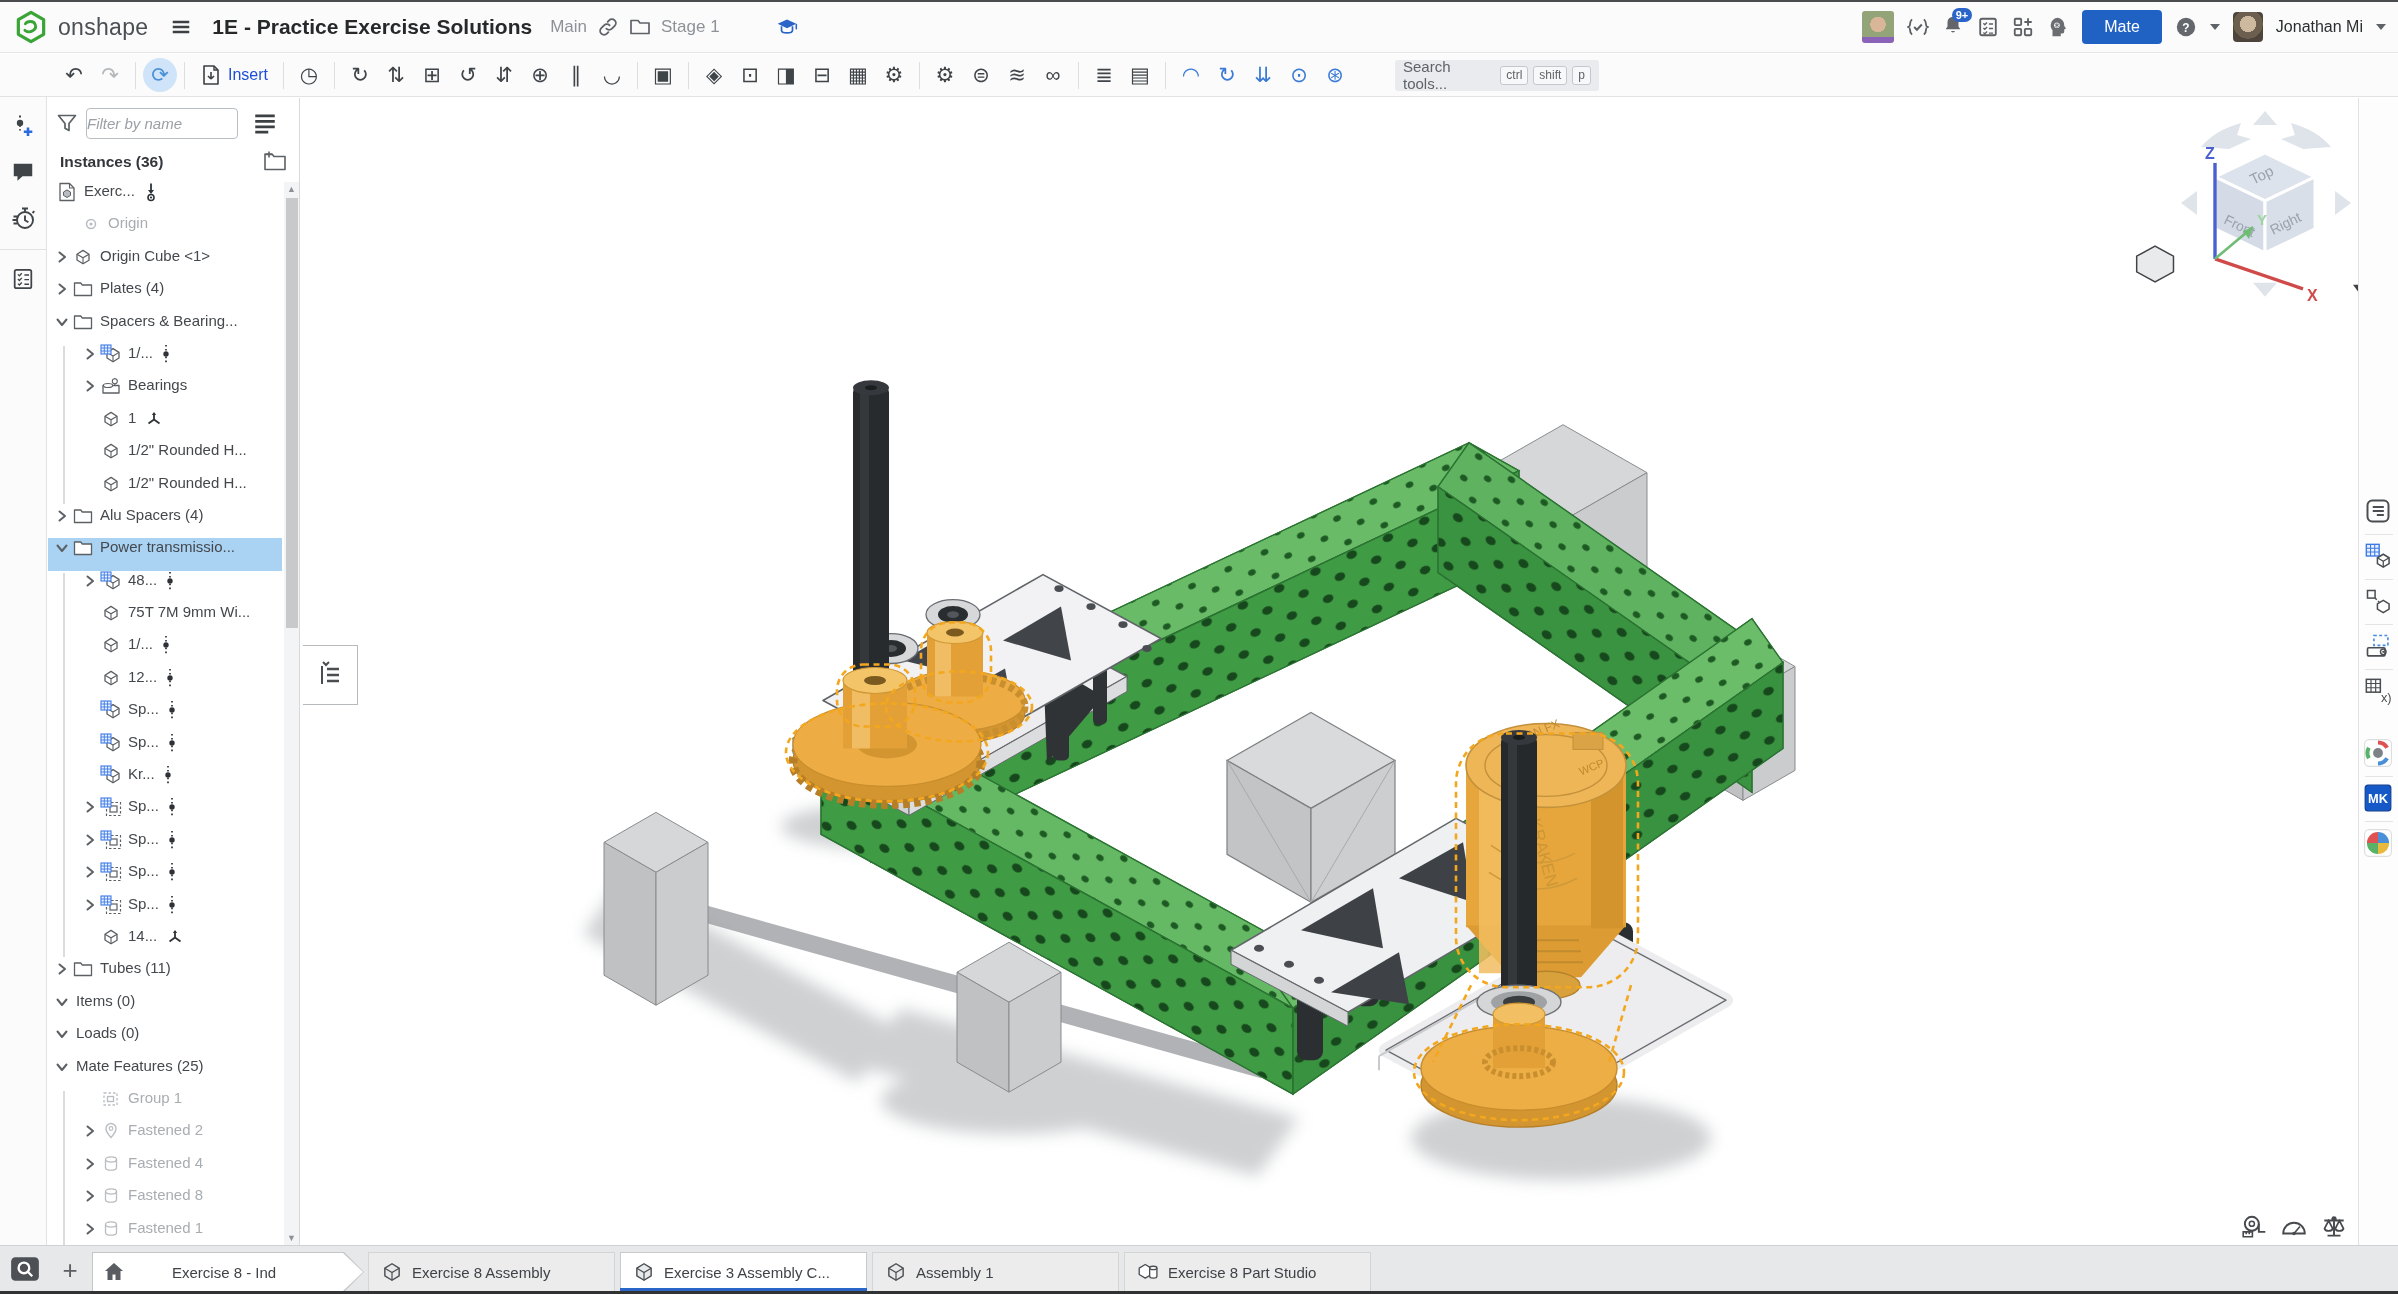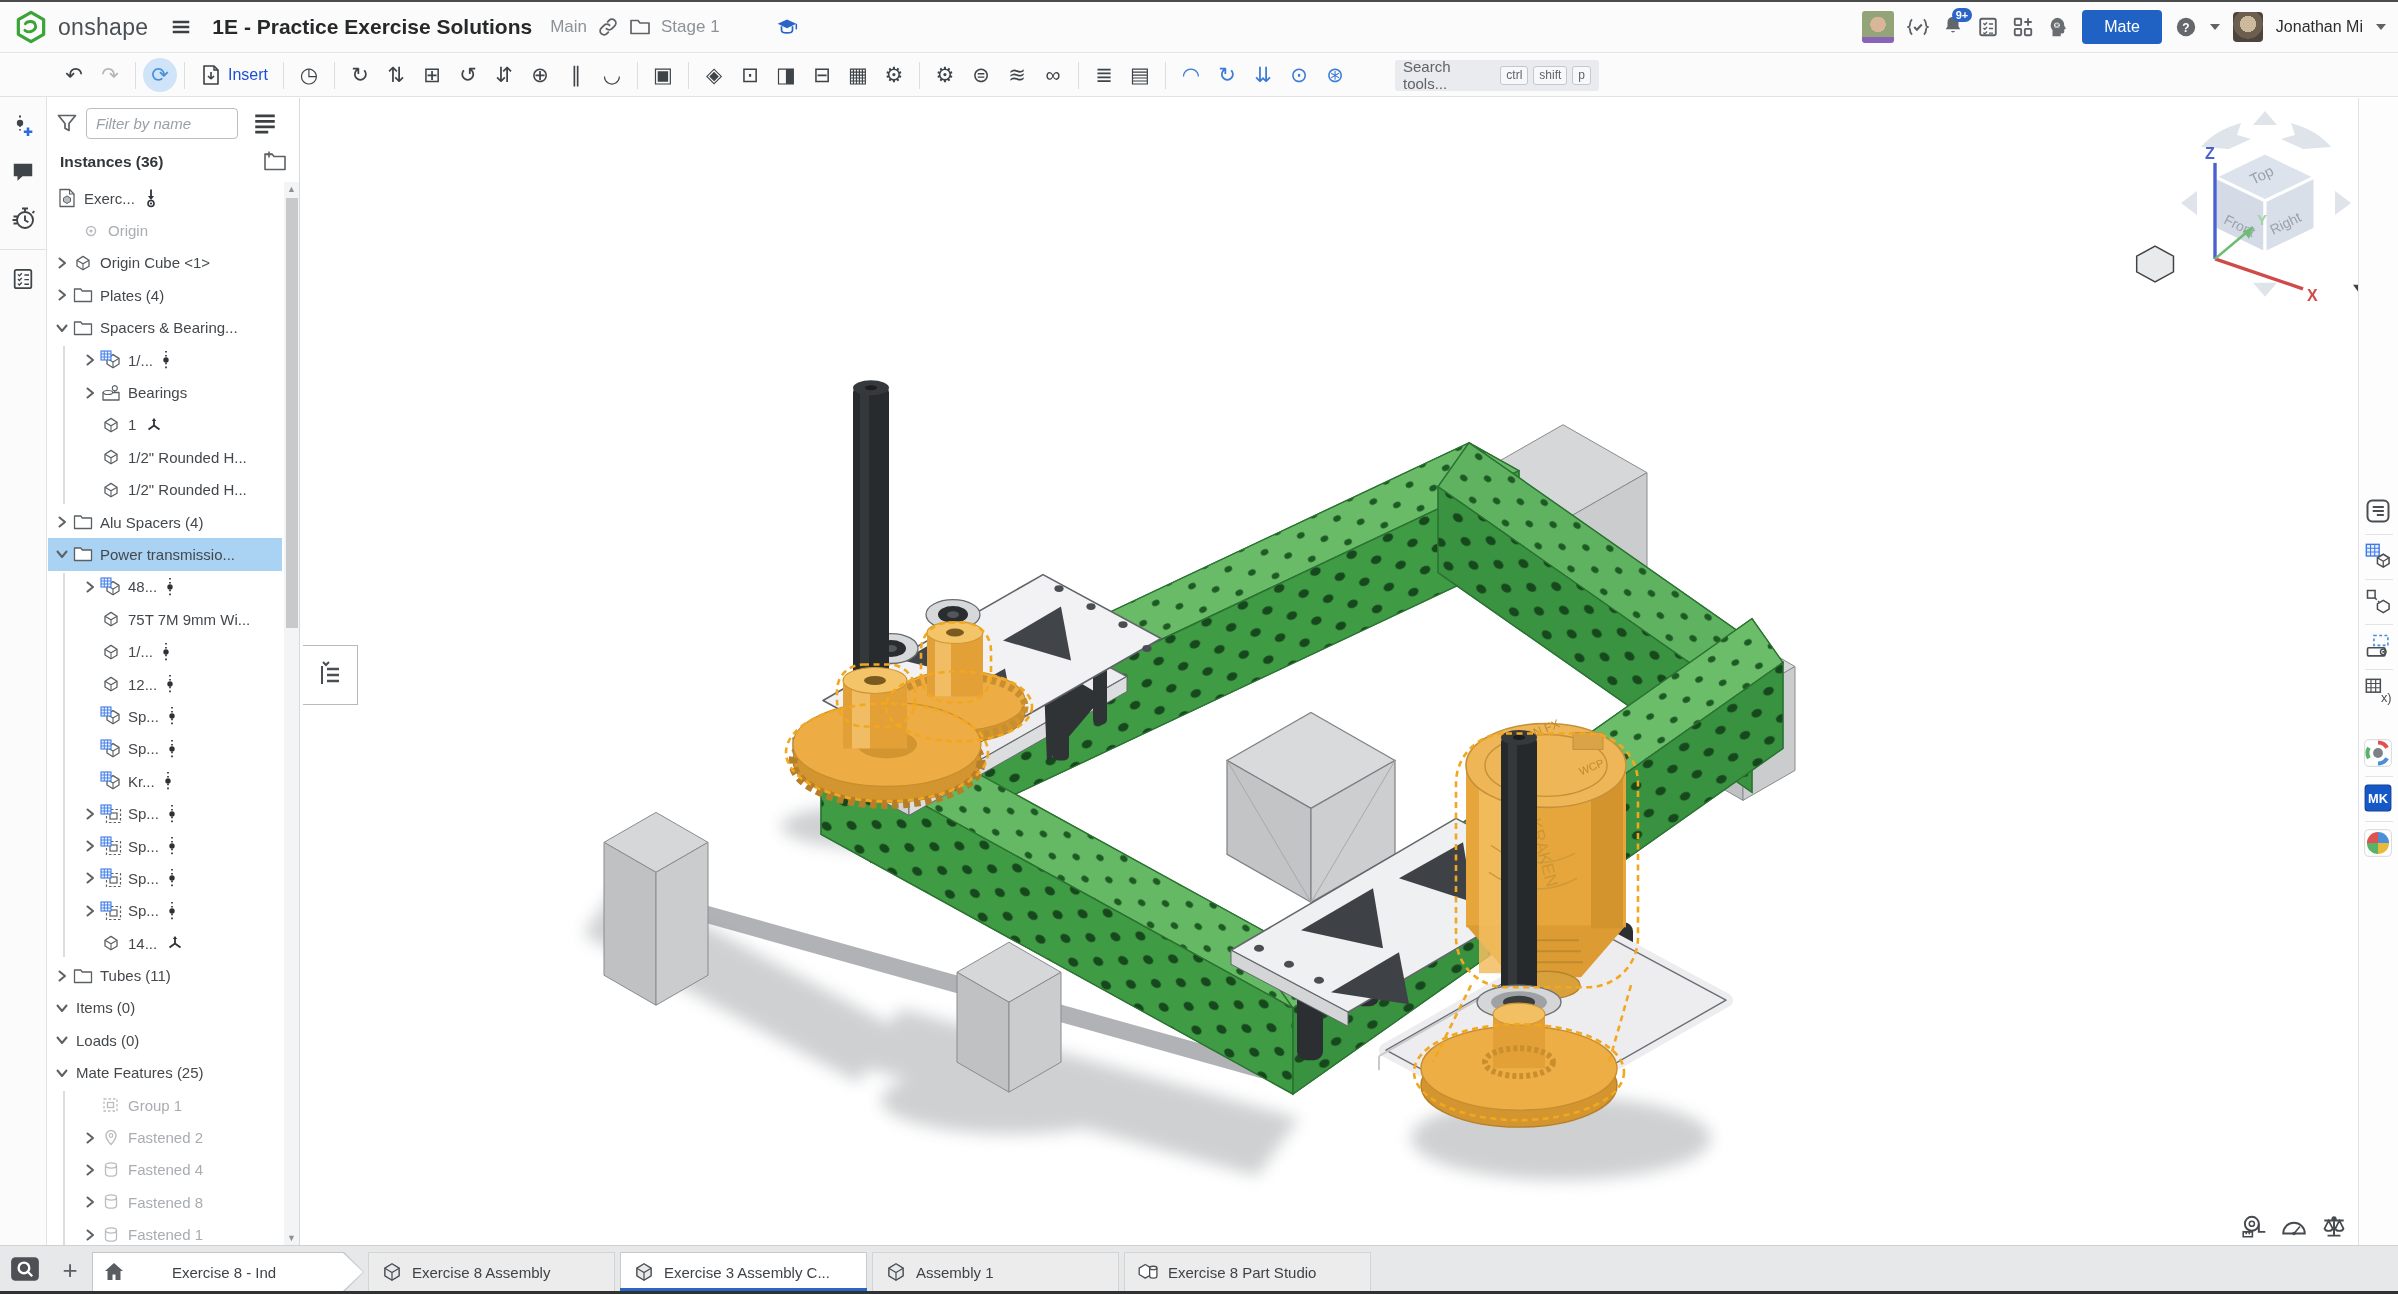--- a/index.html
+++ b/index.html
@@ -44,28 +44,28 @@
 
   
   .left-rail { position:absolute; left:0; top:54px; width:47px; bottom:49px; background:#fbfbfb; border-right:1px solid #e1e2e3; display:flex; flex-direction:column; align-items:center; padding-top:9px; z-index:40; }
   .rail-btn { width:34px; height:34px; display:flex; align-items:center; justify-content:center; margin-bottom:12px; cursor:pointer; border-radius:3px; }
   .rail-div { width:47px; height:1px; background:#e1e2e3; margin:2px 0 12px; }
 
   
   .left-panel { position:absolute; left:48px; top:98px; width:252px; bottom:49px; background:#fff; border-right:1px solid #d7d9db; z-index:35; overflow:hidden; }
   .filter-row { position:absolute; left:0; top:8px; width:100%; height:34px; display:flex; align-items:center; }
   .funnel { margin-left:8px; width:22px; height:22px; cursor:pointer; }
-  .filter-input { margin-left:8px; width:152px; height:31px; border:1px solid #b9bec3; border-radius:4px; font-style:italic; font-size:15px; color:#3c4043; padding:0 9px; font-family:"Liberation Sans",sans-serif; }
+  .filter-input { margin-left:8px; width:152px; height:31px; border:1px solid #b9bec3; border-radius:4px; font-style:italic; font-size:15px; color:#3c4043; padding:0 0; font-family:"Liberation Sans",sans-serif; }
   .filter-input::placeholder { color:#9aa0a6; }
   .viewlist-btn { margin-left:14px; width:26px; height:26px; cursor:pointer; }
   .instances-row { position:absolute; left:0; top:50px; width:100%; height:28px; display:flex; align-items:center; }
   .instances-label { margin-left:12px; font-size:15.5px; font-weight:700; color:#33373b; }
   .addfolder-btn { position:absolute; right:12px; top:2px; width:24px; height:22px; cursor:pointer; }
   .tree { position:absolute; left:0; top:84px; right:0; bottom:0; }
-  .trow { display:flex; align-items:center; height:32.4px; margin-right:17px; font-size:15px; color:#44484c; white-space:nowrap; cursor:pointer; position:relative; }
+  .trow { display:flex; align-items:flex-start; height:32.4px; margin-right:17px; font-size:15px; color:#44484c; white-space:nowrap; cursor:pointer; position:relative; }
   .trow.sel { background:#a9d2f3; }
   .trow.muted { color:#a9adb1; }
   .chev { width:20px; height:20px; flex:0 0 auto; display:flex; align-items:center; justify-content:center; }
   .ticon { width:22px; height:20px; flex:0 0 auto; margin-right:6px; display:flex; align-items:center; justify-content:center; }
   .tlabeltxt { overflow:hidden; text-overflow:ellipsis; }
   .tsuffix { margin-left:9px; height:20px; display:flex; align-items:center; }
   .guide { position:absolute; width:1.5px; background:#dadcde; }
   .scrollbar { position:absolute; right:0; top:84px; bottom:0; width:15px; background:#f3f4f5; }
   .sb-arrow { width:15px; height:14px; display:flex; align-items:center; justify-content:center; font-size:9px; color:#8d9196; }
   .sb-arrow.down { position:absolute; bottom:0; }

